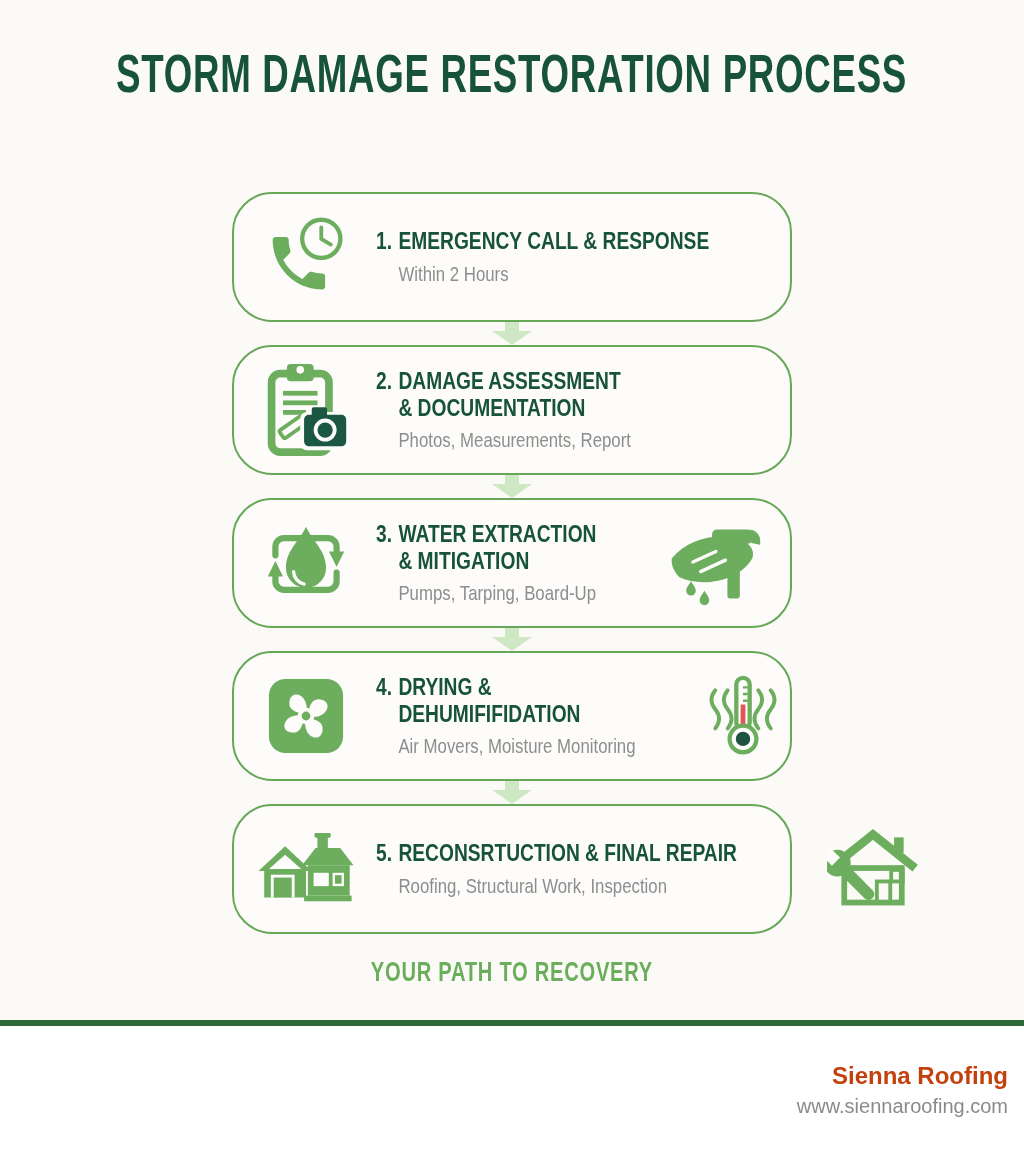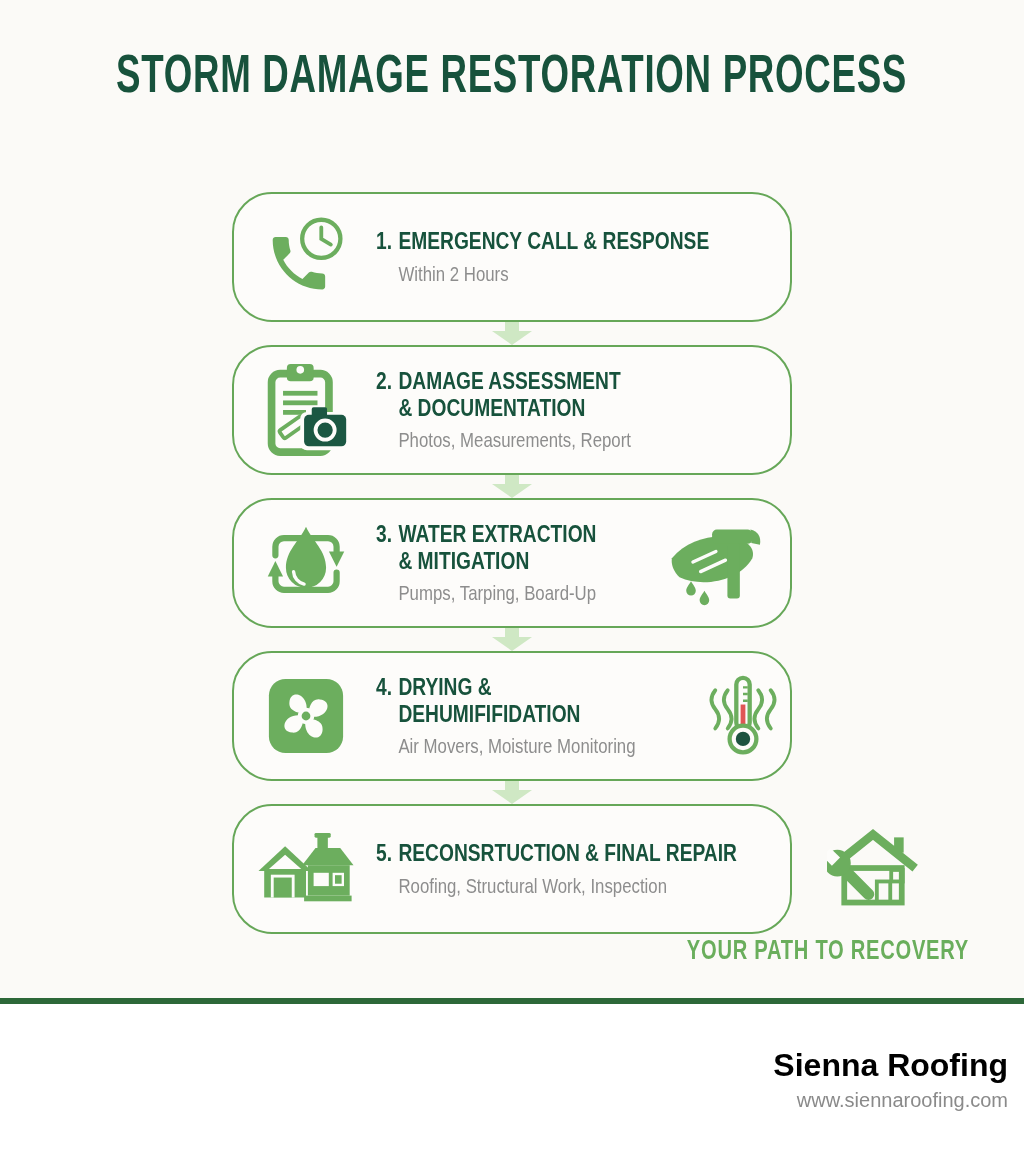--- a/index.html
+++ b/index.html
@@ -29,35 +29,35 @@
   .step-icon-left{width:96px;margin-left:24px;flex-shrink:0;display:flex;justify-content:center;align-items:center;}
   .step-icon-right{margin-left:auto;margin-right:26px;flex-shrink:0;display:flex;justify-content:center;align-items:center;}
   .step-text{margin-left:22px;}
   .cond{display:inline-block;transform:scaleX(0.8);transform-origin:0 50%;white-space:nowrap;}
   .title-row{display:flex;}
   .step-number{font-size:24px;font-weight:bold;color:#17523c;line-height:1.12;margin-right:8px;}
   .step-line{font-size:24px;font-weight:bold;color:#17523c;line-height:1.12;}
   .step-sub{font-size:21px;color:#8d8d8d;margin-top:7px;}
   .arrow-connector{height:23px;display:flex;justify-content:center;align-items:center;}
   
-  .tagline-wrap{display:flex;justify-content:flex-end;}
+  .tagline-wrap{margin-top:22px;display:flex;justify-content:center;}
   .tagline{
     display:inline-block;white-space:nowrap;
     font-size:28px;font-weight:bold;letter-spacing:1px;color:#6aae5c;
     transform:scaleX(0.72);transform-origin:50% 50%;
   }
   
   .bottom-bar{margin-top:32px;width:100%;height:6px;background:#2d6839;}
   .footer{
     flex:1;background:#ffffff;
     display:flex;justify-content:flex-end;align-items:center;
     padding-right:16px;box-sizing:border-box;
   }
   .footer-textblock{text-align:right;}
-  .footer-company{font-size:32px;font-weight:bold;color:#000000;line-height:1.2;}
+  .footer-company{font-size:24px;font-weight:bold;color:#c2410c;line-height:1.2;}
   .footer-website{font-size:20px;color:#8a8a8a;margin-top:4px;}
   .footer-logo{margin-left:24px;margin-right:6px;}
 </style>
 </head>
 <body>
 
 <div class="canvas">
 
   <div class="title-wrap">
     <span class="main-title">STORM DAMAGE RESTORATION PROCESS</span>

